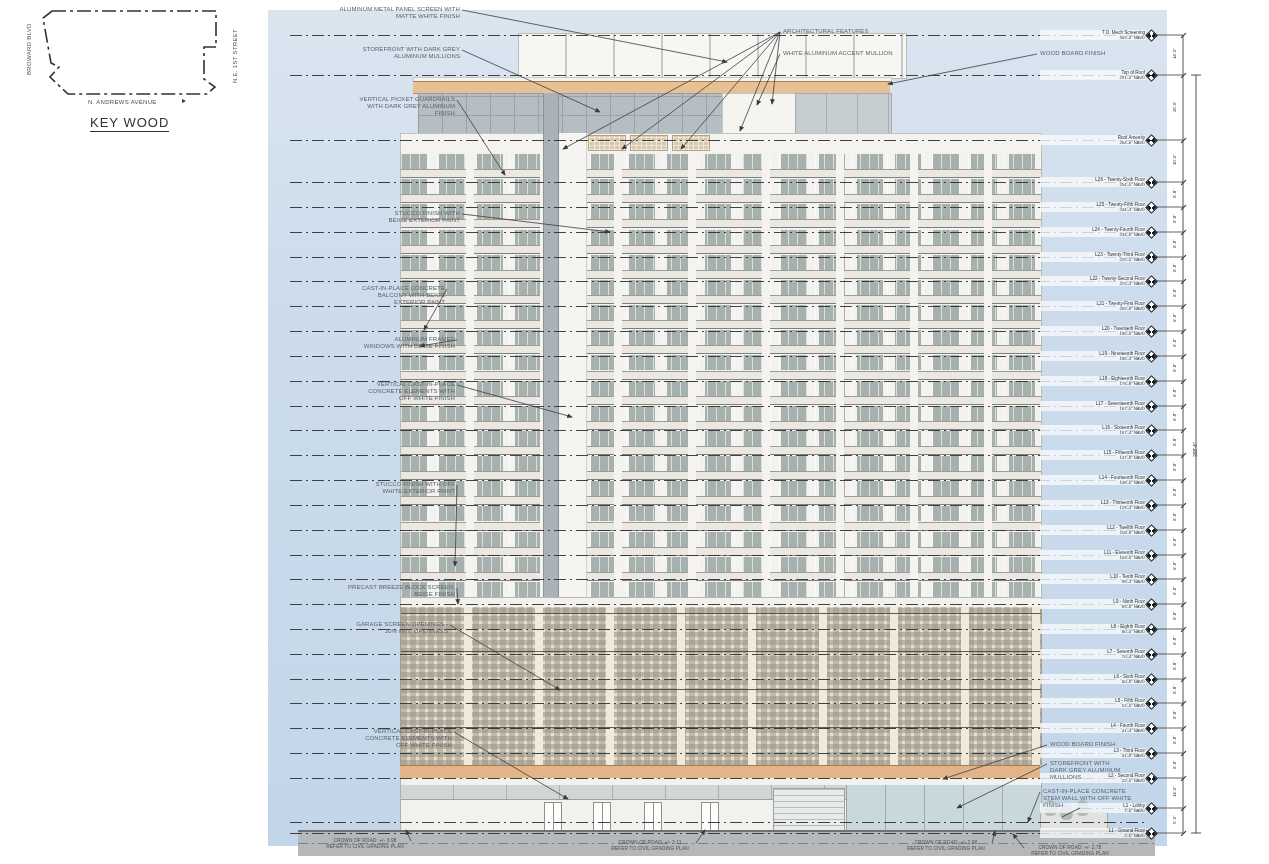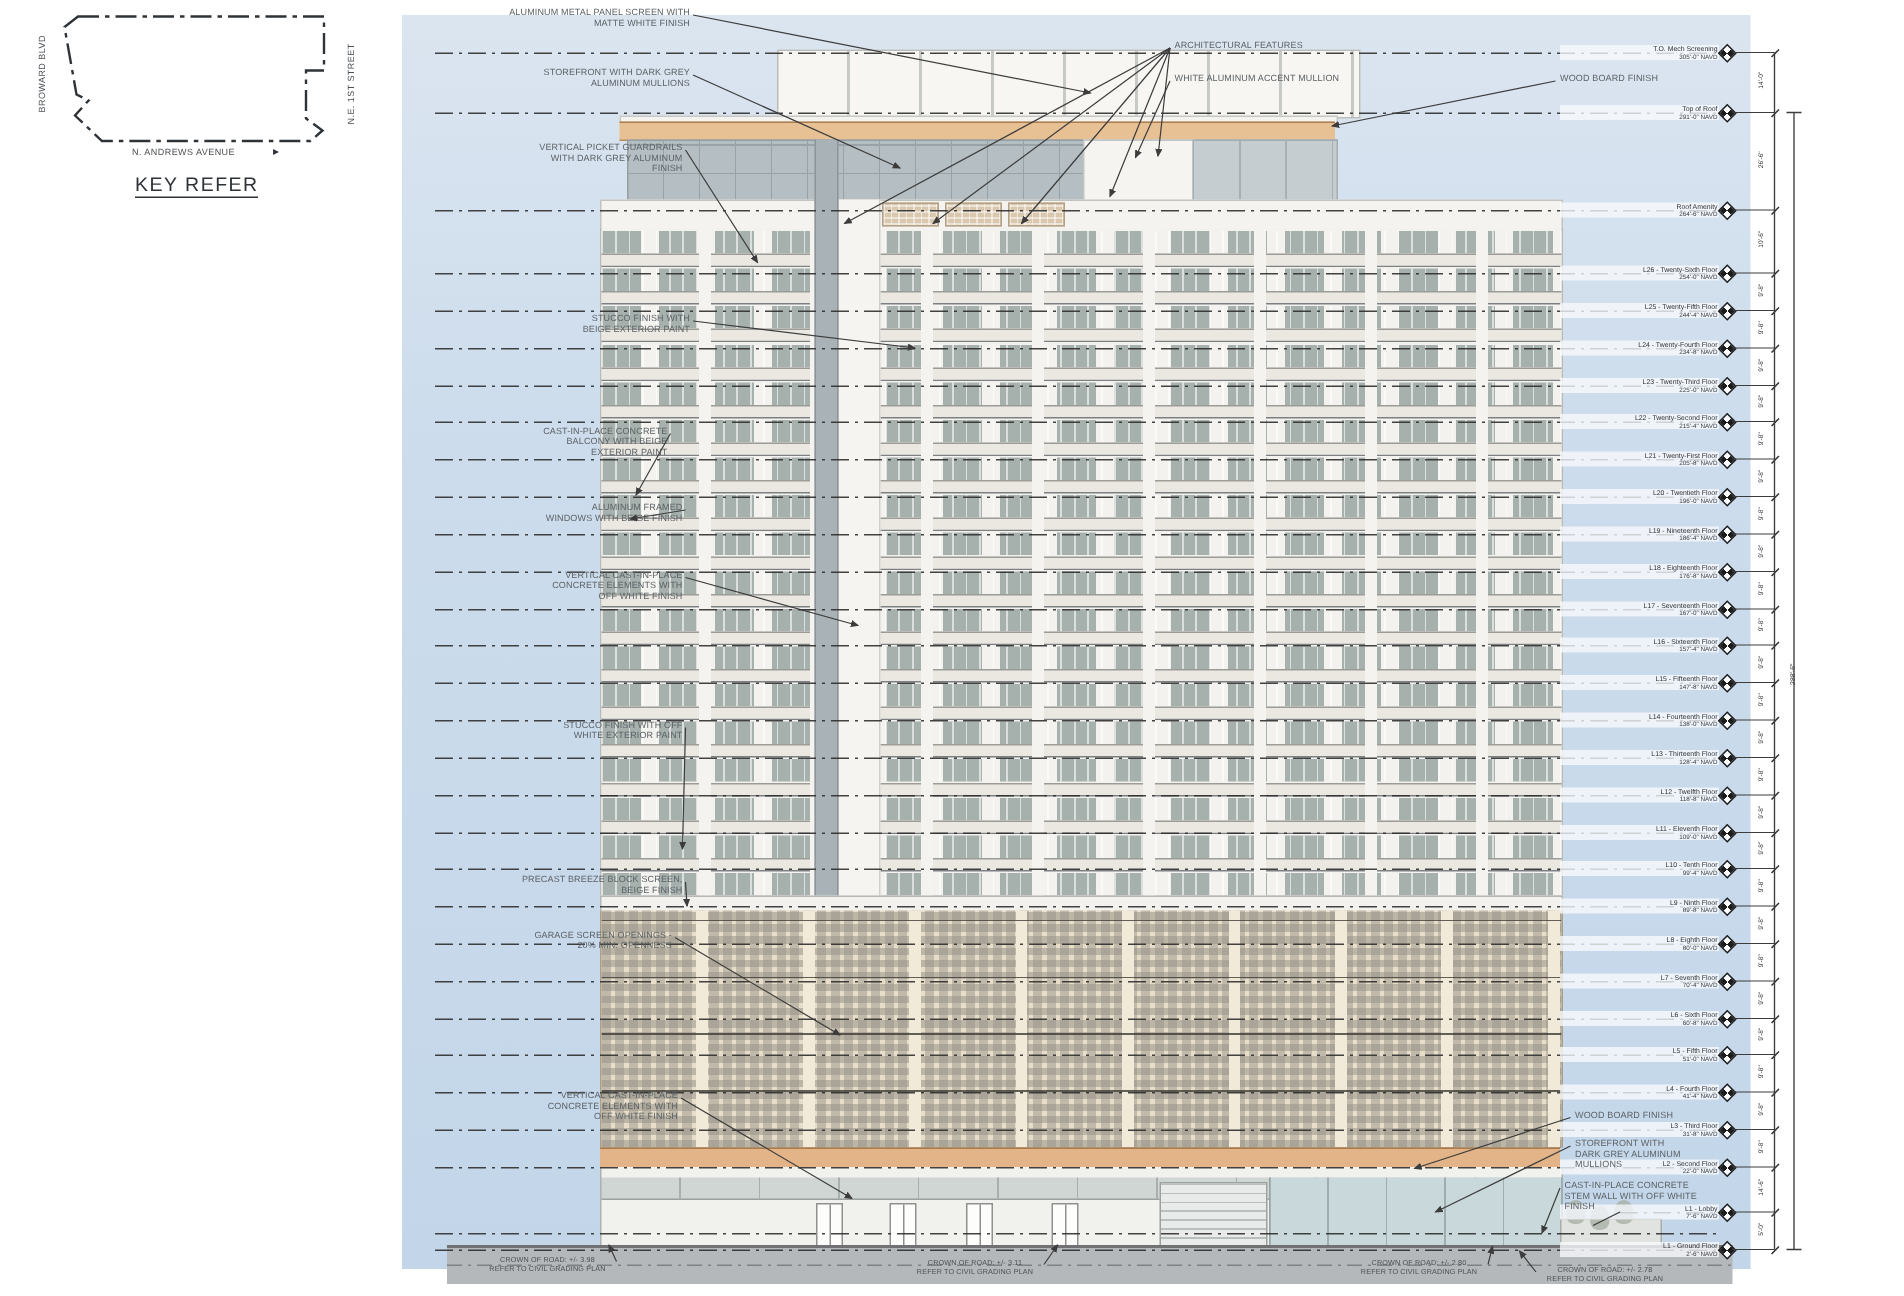--- a/index.html
+++ b/index.html
@@ -85,21 +85,21 @@
   <div class="abs backdrop"></div>
 
   <div class="abs" style="left:10px;top:5px;width:250px;height:140px;">
     <svg class="abs" style="left:0;top:0;" width="250" height="110">
       <path d="M 42,6 L 206,6 L 206,42 L 194,42 L 194,74 L 205,82 L 197,89 L 58,89 L 40,72 L 49,62 L 41,58 L 33,13 Z" fill="none" stroke="#2e3338" stroke-width="1.6" stroke-dasharray="14 4 3 4"></path>
     </svg>
     <div class="abs street vert" style="left:16px;top:70px;">BROWARD BLVD</div>
     <div class="abs street vert" style="left:222px;top:78px;">N.E. 1ST STREET</div>
     <div class="abs street" style="left:78px;top:94px;">N. ANDREWS AVENUE</div>
     <div class="abs" style="left:172px;top:91px;font-size:8px;color:#2e3338;">▸</div>
-    <div class="abs keyplan-title" style="left:80px;top:110px;">KEY REFER</div>
+    <div class="abs keyplan-title" style="left:80px;top:110px;">KEY WOOD</div>
   </div>
 
   <div class="abs mech-screen"></div>
   <div class="abs parapet"></div>
   <div class="abs wood-top"></div>
   <div class="abs amenity"></div>
   <div class="abs amenity-white"></div>
   <div class="abs amenity-right"></div>
   <div class="abs tower-top"></div>
   <div class="abs arch-cap" style="left:546px;"></div>

